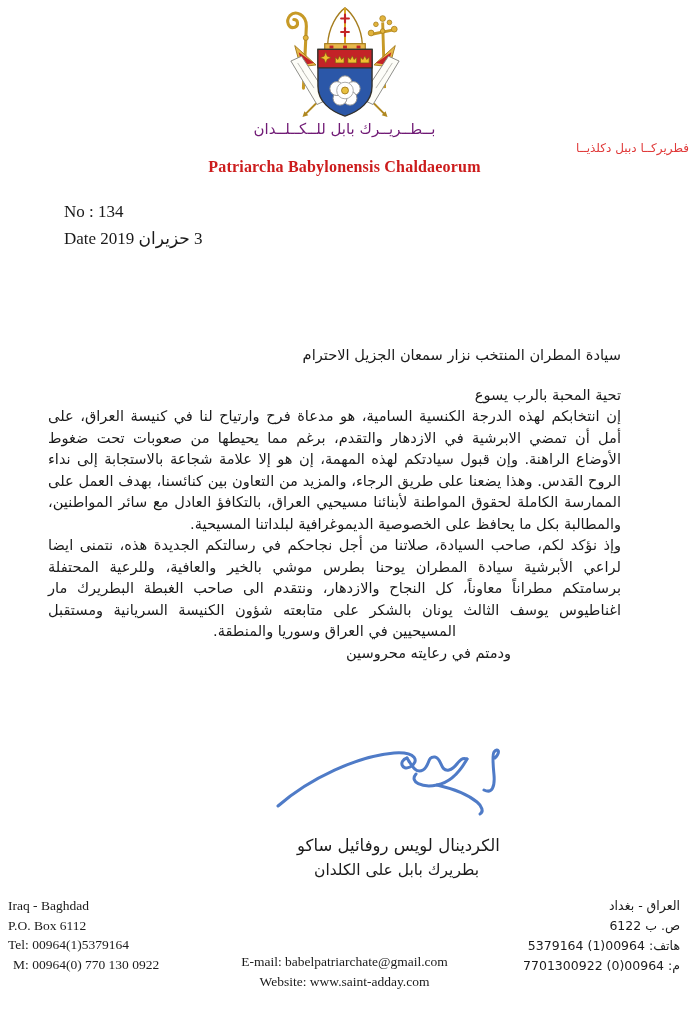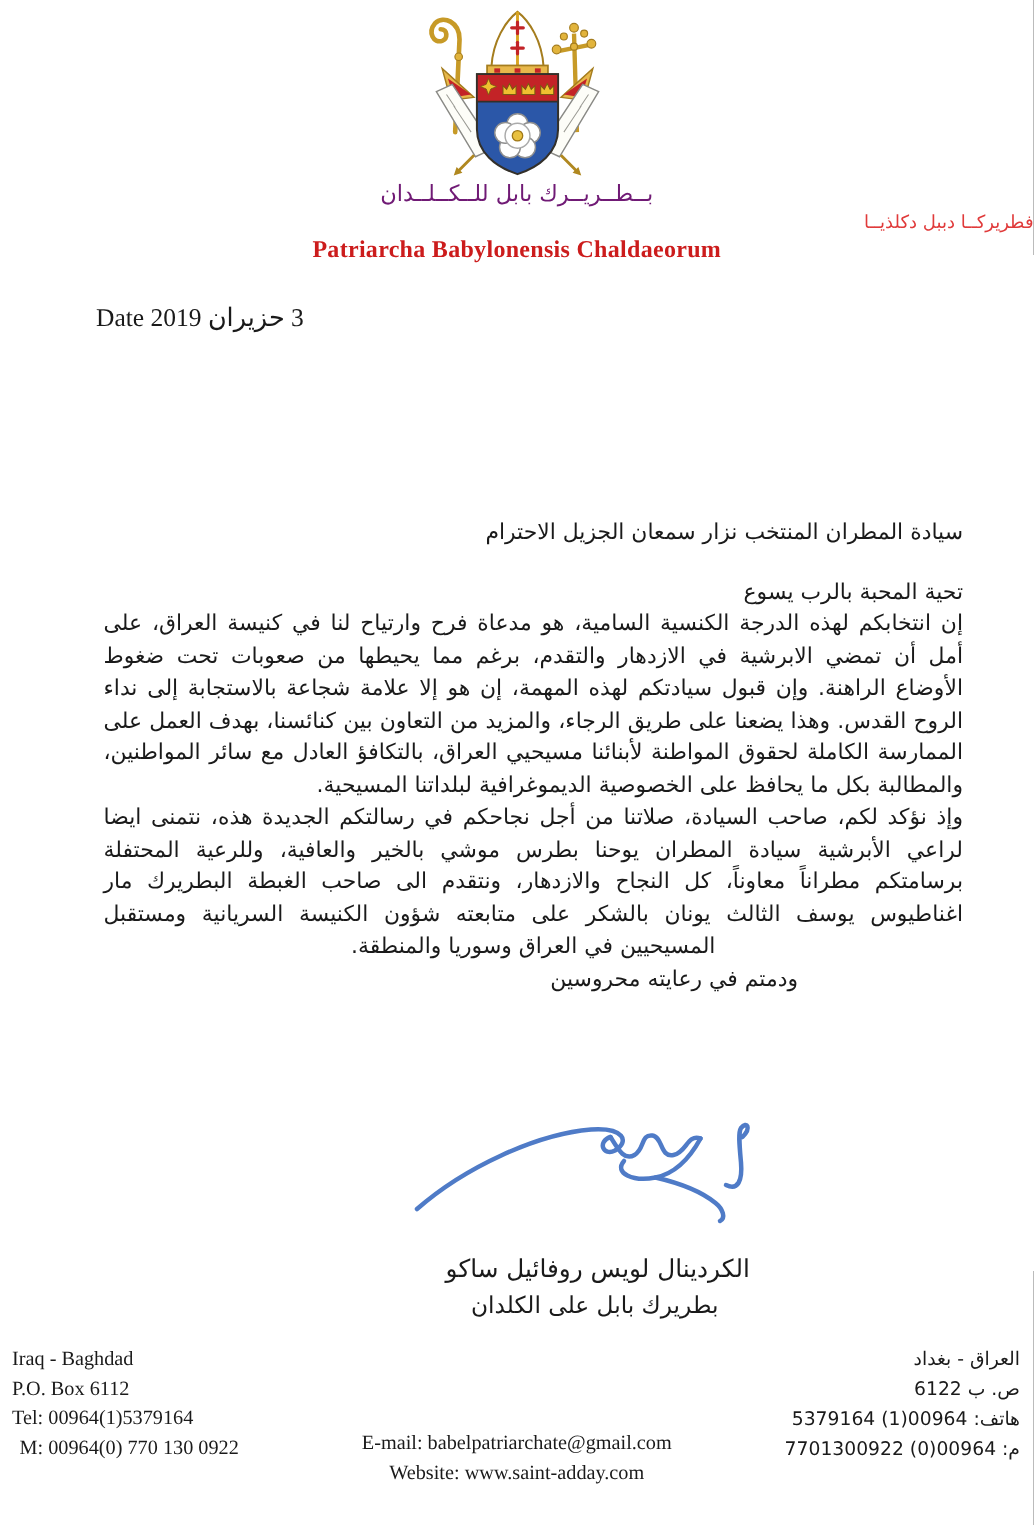--- a/index.html
+++ b/index.html
@@ -18,21 +18,21 @@
   .h-ar1{top:120px;left:0;width:100%;text-align:center;
          font-family:"DejaVu Sans",sans-serif;font-size:15px;letter-spacing:.5px;}
   .h-ar2{top:141px;left:0;width:100%;text-align:right;
          font-family:"DejaVu Sans",sans-serif;font-size:12px;}
   .h-la{top:158px;left:0;width:100%;text-align:center;
         font-weight:bold;font-size:16px;letter-spacing:.2px;}
   
   .meta{top:198px;left:64px;font-size:17px;line-height:27px;}
   
   .body-block{
-    top:344px;left:69px;width:573px;
+    top:344px;left:48px;width:573px;
     direction:rtl;
     font-family:"DejaVu Sans",sans-serif;
     font-size:14.6px;line-height:21.5px;
     text-align:right;
   }
   .salutation{margin-bottom:18px;}
   .para-just{text-align:justify;}
   .last-center{text-align-last:center;}
   .last-right{text-align-last:right;}
   .closing{padding-left:0;padding-right:110px;}
@@ -128,20 +128,21 @@
       </g>
       <circle cx="80" cy="88.5" r="3.6" fill="#e8c040" stroke="#a07818" stroke-width=".9"></circle>
     </svg>
   </div>
 
   <div class="abs h-ar1" style="color:#701a75;">بــطــريــرك بابل للــكــلــدان</div>
   <div class="abs h-ar2" style="color:#e03a3a;">فطريركــا دببل دكلذيــا</div>
   <div class="abs h-la" style="color:#cc1c1c;">Patriarcha Babylonensis Chaldaeorum</div>
 
   <div class="abs meta">
+    <div>No : 134</div>
     <div>
       <span>Date</span>
       <span dir="rtl">3 حزيران 2019</span>
     </div>
   </div>
 
   <div class="abs body-block">
     <div class="salutation">سيادة المطران المنتخب نزار سمعان الجزيل الاحترام</div>
     <div>تحية المحبة بالرب يسوع</div>
     <div class="para-just last-right">إن انتخابكم لهذه الدرجة الكنسية السامية، هو مدعاة فرح وارتياح لنا في كنيسة العراق، على أمل أن تمضي الابرشية في الازدهار والتقدم، برغم مما يحيطها من صعوبات تحت ضغوط الأوضاع الراهنة. وإن قبول سيادتكم لهذه المهمة، إن هو إلا علامة شجاعة بالاستجابة إلى نداء الروح القدس. وهذا يضعنا على طريق الرجاء، والمزيد من التعاون بين كنائسنا، بهدف العمل على الممارسة الكاملة لحقوق المواطنة لأبنائنا مسيحيي العراق، بالتكافؤ العادل مع سائر المواطنين، والمطالبة بكل ما يحافظ على الخصوصية الديموغرافية لبلداتنا المسيحية.</div>

